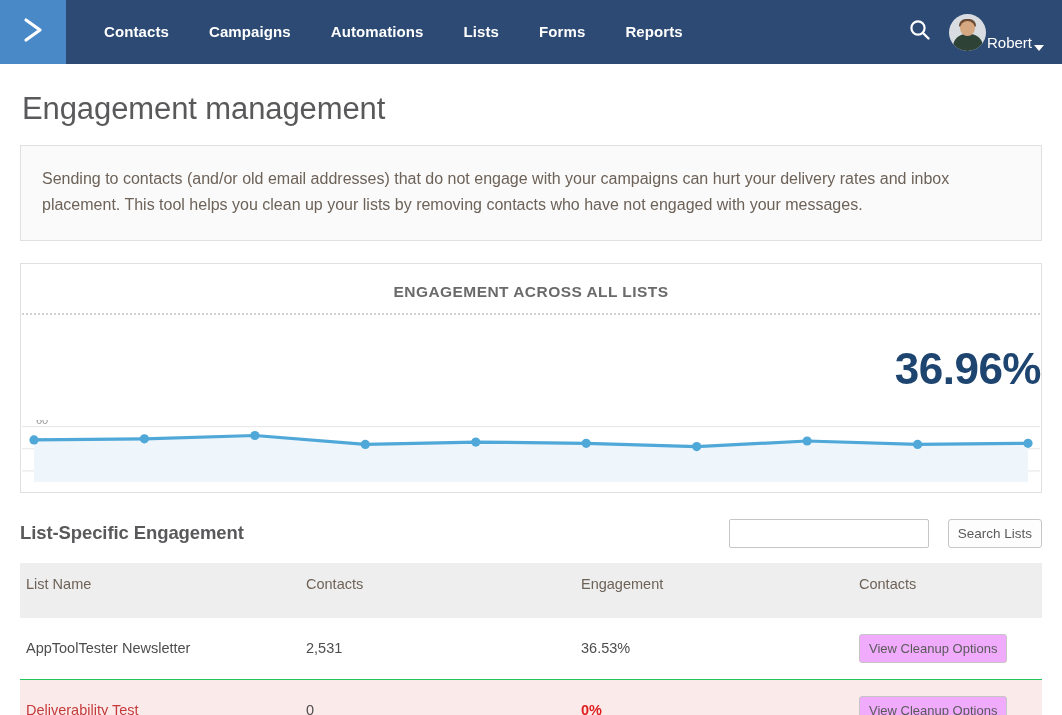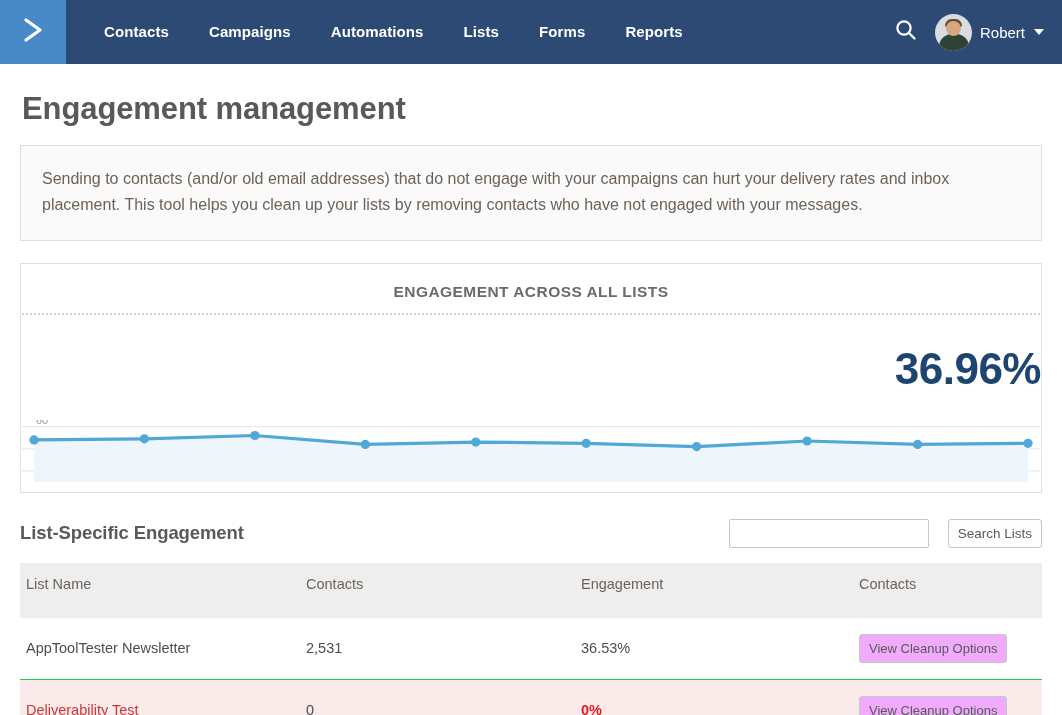--- a/index.html
+++ b/index.html
@@ -55,22 +55,22 @@
     padding-right: 18px;
     gap: 14px;
   }
   .search-icon-btn {
     width: 30px; height: 30px;
     display: flex; align-items: center; justify-content: center;
     cursor: pointer;
   }
   .user-menu {
     display: flex;
-    align-items: center;
-    gap: 8px;
+    align-items: flex-end;
+    gap: 1px;
     cursor: pointer;
   }
   .avatar {
     width: 37px; height: 37px;
     border-radius: 50%;
     overflow: hidden;
     background: #d9dde2;
     position: relative;
     flex: 0 0 37px;
   }
@@ -108,21 +108,21 @@
     margin-left: 1px;
   }
 
   
   .page {
     padding: 0 20px;
   }
   .page-title {
     font-size: 31px;
     color: #59595b;
-    font-weight: bold;
+    font-weight: normal;
     padding: 27px 2px 18px 2px;
     letter-spacing: -0.1px;
   }
 
   
   .info-box {
     border: 1px solid #e0e0e0;
     background: #fafafa;
     padding: 20px 21px 22px 21px;
     margin-bottom: 22px;

